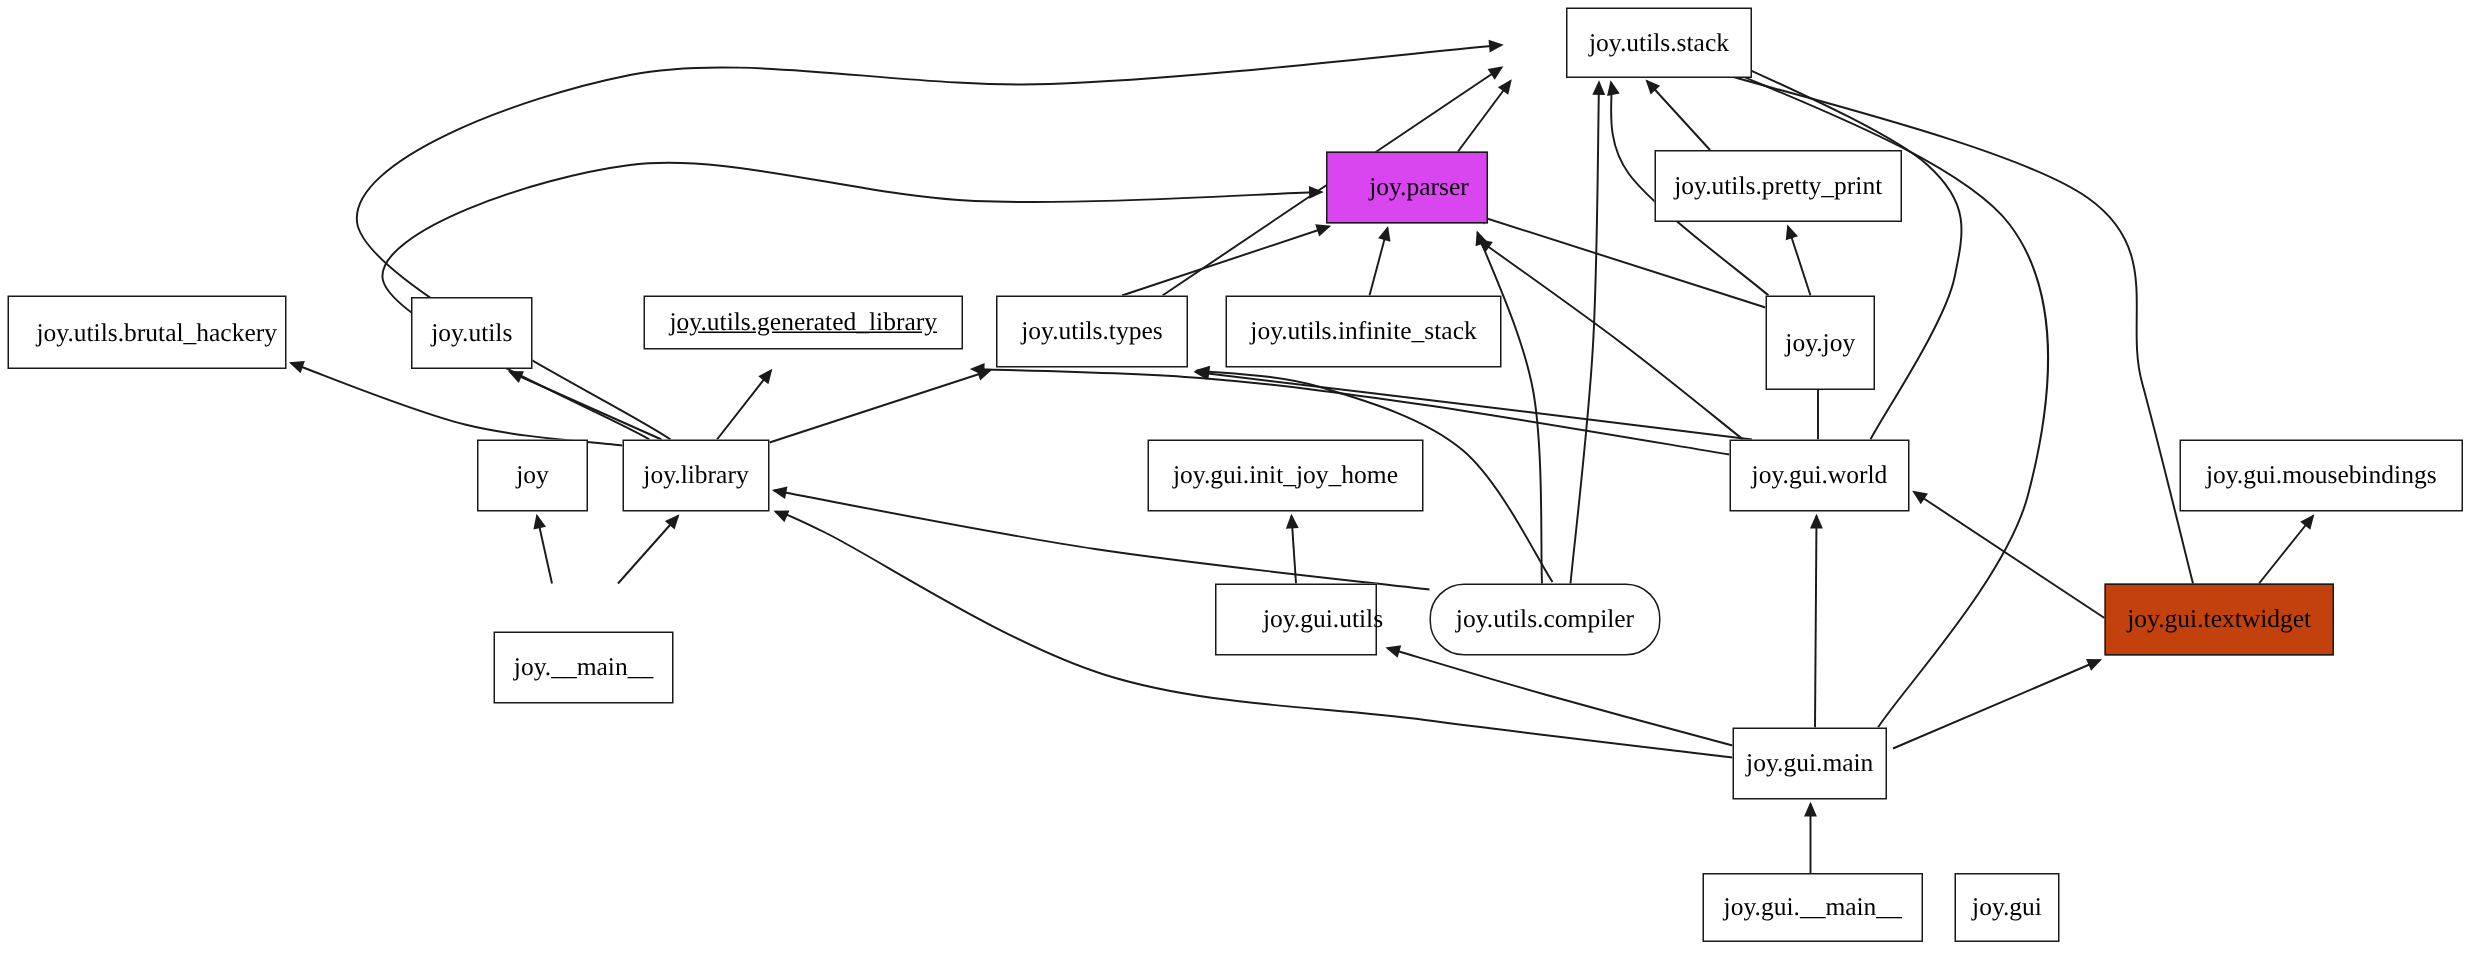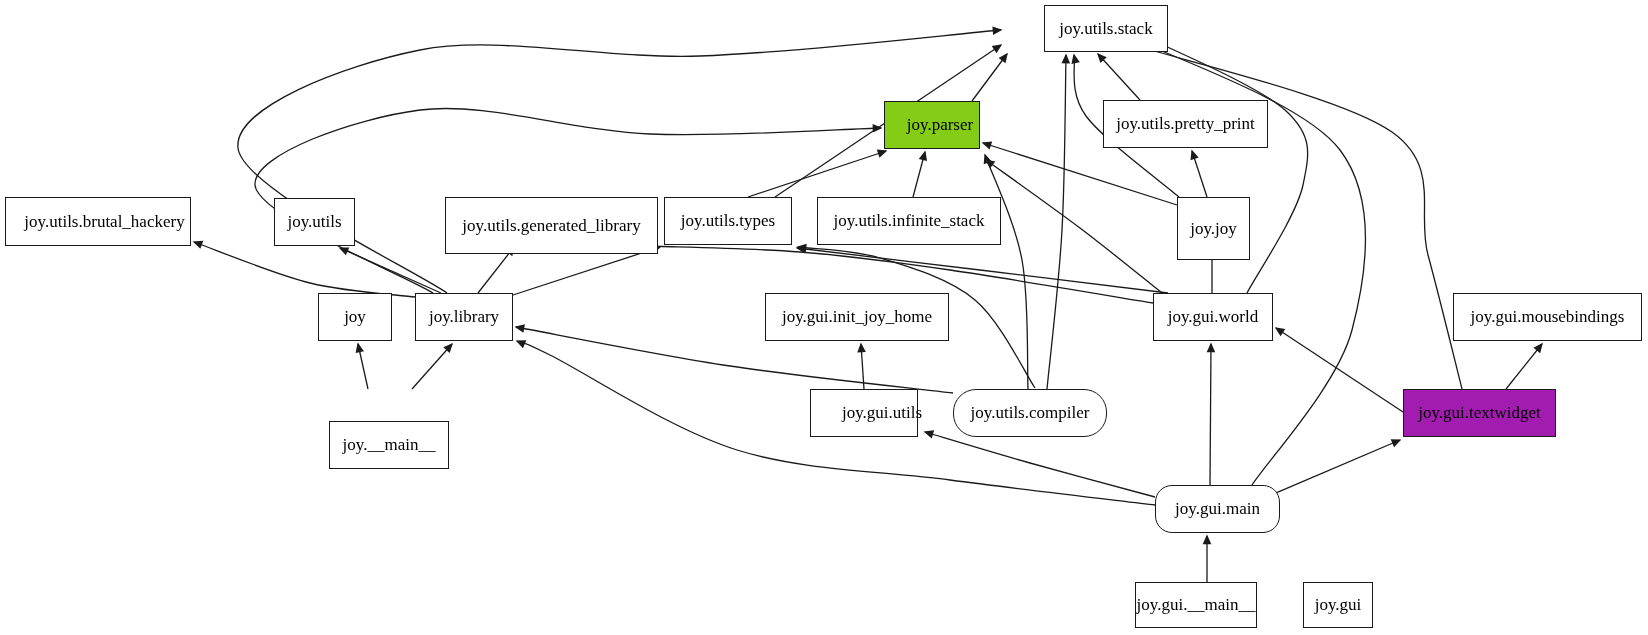--- a/index.html
+++ b/index.html
@@ -57,33 +57,33 @@
         <path d="M1207,582 L1207,536" class="gedge" stroke="#1a1a1a" marker-end="url(#arrow)"></path>
         <path d="M1403,412 L1276,328" class="gedge" stroke="#1a1a1a" marker-end="url(#arrow)"></path>
         <path d="M1506,389 L1542,344" class="gedge" stroke="#1a1a1a" marker-end="url(#arrow)"></path>
         <path d="M1462,389 C1456.3333333333333,366.6666666666667 1439.6666666666667,297.8333333333333 1428,255 C1416.3333333333333,212.16666666666666 1441.5,167.16666666666666 1392,132 C1342.5,96.83333333333334 1174.5,58.666666666666664 1131,44" class="gedge" stroke="#1a1a1a" marker-end="url(#arrow)"></path>
       </g>
   </svg>
   <div id="node-layer">
       <div class="gnode" style="left: 1044px; top: 5px; width: 124px; height: 47px; border-color: rgb(26, 26, 26); background: rgb(255, 255, 255);">
         <span>joy.utils.stack</span>
       </div>
-      <div class="gnode" style="left: 884px; top: 101px; width: 96px; height: 48px; border-color: rgb(26, 26, 26); background: #84cc16; padding-left: 16px;">
+      <div class="gnode" style="left: 884px; top: 101px; width: 108px; height: 48px; border-color: rgb(26, 26, 26); background: #d946ef; padding-left: 16px;">
         <span>joy.parser</span>
       </div>
       <div class="gnode" style="left: 1103px; top: 100px; width: 165px; height: 48px; border-color: rgb(26, 26, 26); background: rgb(255, 255, 255);">
         <span>joy.utils.pretty_print</span>
       </div>
       <div class="gnode" style="left: 5px; top: 197px; width: 186px; height: 49px; border-color: rgb(26, 26, 26); background: rgb(255, 255, 255); padding-left: 13px;">
         <span>joy.utils.brutal_hackery</span>
       </div>
       <div class="gnode" style="left: 274px; top: 198px; width: 81px; height: 48px; border-color: rgb(26, 26, 26); background: rgb(255, 255, 255);">
         <span>joy.utils</span>
       </div>
-      <div class="gnode" style="left: 445px; top: 197px; width: 213px; height: 57px; border-color: rgb(26, 26, 26); background: rgb(255, 255, 255);">
+      <div class="gnode" style="left: 429px; top: 197px; width: 213px; height: 36px; border-color: rgb(26, 26, 26); background: rgb(255, 255, 255); text-decoration: underline;">
         <span>joy.utils.generated_library</span>
       </div>
       <div class="gnode" style="left: 664px; top: 197px; width: 128px; height: 48px; border-color: rgb(26, 26, 26); background: rgb(255, 255, 255);">
         <span>joy.utils.types</span>
       </div>
       <div class="gnode" style="left: 817px; top: 197px; width: 184px; height: 48px; border-color: rgb(26, 26, 26); background: rgb(255, 255, 255);">
         <span>joy.utils.infinite_stack</span>
       </div>
       <div class="gnode" style="left: 1177px; top: 197px; width: 73px; height: 63px; border-color: rgb(26, 26, 26); background: rgb(255, 255, 255);">
         <span>joy.joy</span>
@@ -105,26 +105,26 @@
       </div>
       <div class="gnode" style="left: 329px; top: 389px; width: 120px; height: 48px; border-color: rgb(26, 26, 26); background: rgb(255, 255, 255); margin-top: 32px;">
         <span>joy.__main__</span>
       </div>
       <div class="gnode" style="left: 810px; top: 389px; width: 108px; height: 48px; border-color: rgb(26, 26, 26); background: rgb(255, 255, 255); padding-left: 36px;">
         <span>joy.gui.utils</span>
       </div>
       <div class="gnode" style="left: 953px; top: 389px; width: 154px; height: 48px; border-color: rgb(26, 26, 26); background: rgb(255, 255, 255); border-radius: 23px;">
         <span>joy.utils.compiler</span>
       </div>
-      <div class="gnode" style="left: 1403px; top: 389px; width: 153px; height: 48px; border-color: rgb(26, 26, 26); background: #a21caf;">
+      <div class="gnode" style="left: 1403px; top: 389px; width: 153px; height: 48px; border-color: rgb(26, 26, 26); background: #c2410c;">
         <span>joy.gui.textwidget</span>
       </div>
-      <div class="gnode" style="left: 1155px; top: 485px; width: 125px; height: 48px; border-color: rgb(26, 26, 26); background: rgb(255, 255, 255); border-radius: 17px;">
+      <div class="gnode" style="left: 1155px; top: 485px; width: 103px; height: 48px; border-color: rgb(26, 26, 26); background: rgb(255, 255, 255);">
         <span>joy.gui.main</span>
       </div>
-      <div class="gnode" style="left: 1135px; top: 582px; width: 122px; height: 46px; border-color: rgb(26, 26, 26); background: rgb(255, 255, 255);">
+      <div class="gnode" style="left: 1135px; top: 582px; width: 147px; height: 46px; border-color: rgb(26, 26, 26); background: rgb(255, 255, 255);">
         <span>joy.gui.__main__</span>
       </div>
       <div class="gnode" style="left: 1303px; top: 582px; width: 70px; height: 46px; border-color: rgb(26, 26, 26); background: rgb(255, 255, 255); text-align: center;">
         <span>joy.gui</span>
       </div>
     </div>
 </div>
 
 </body></html>

